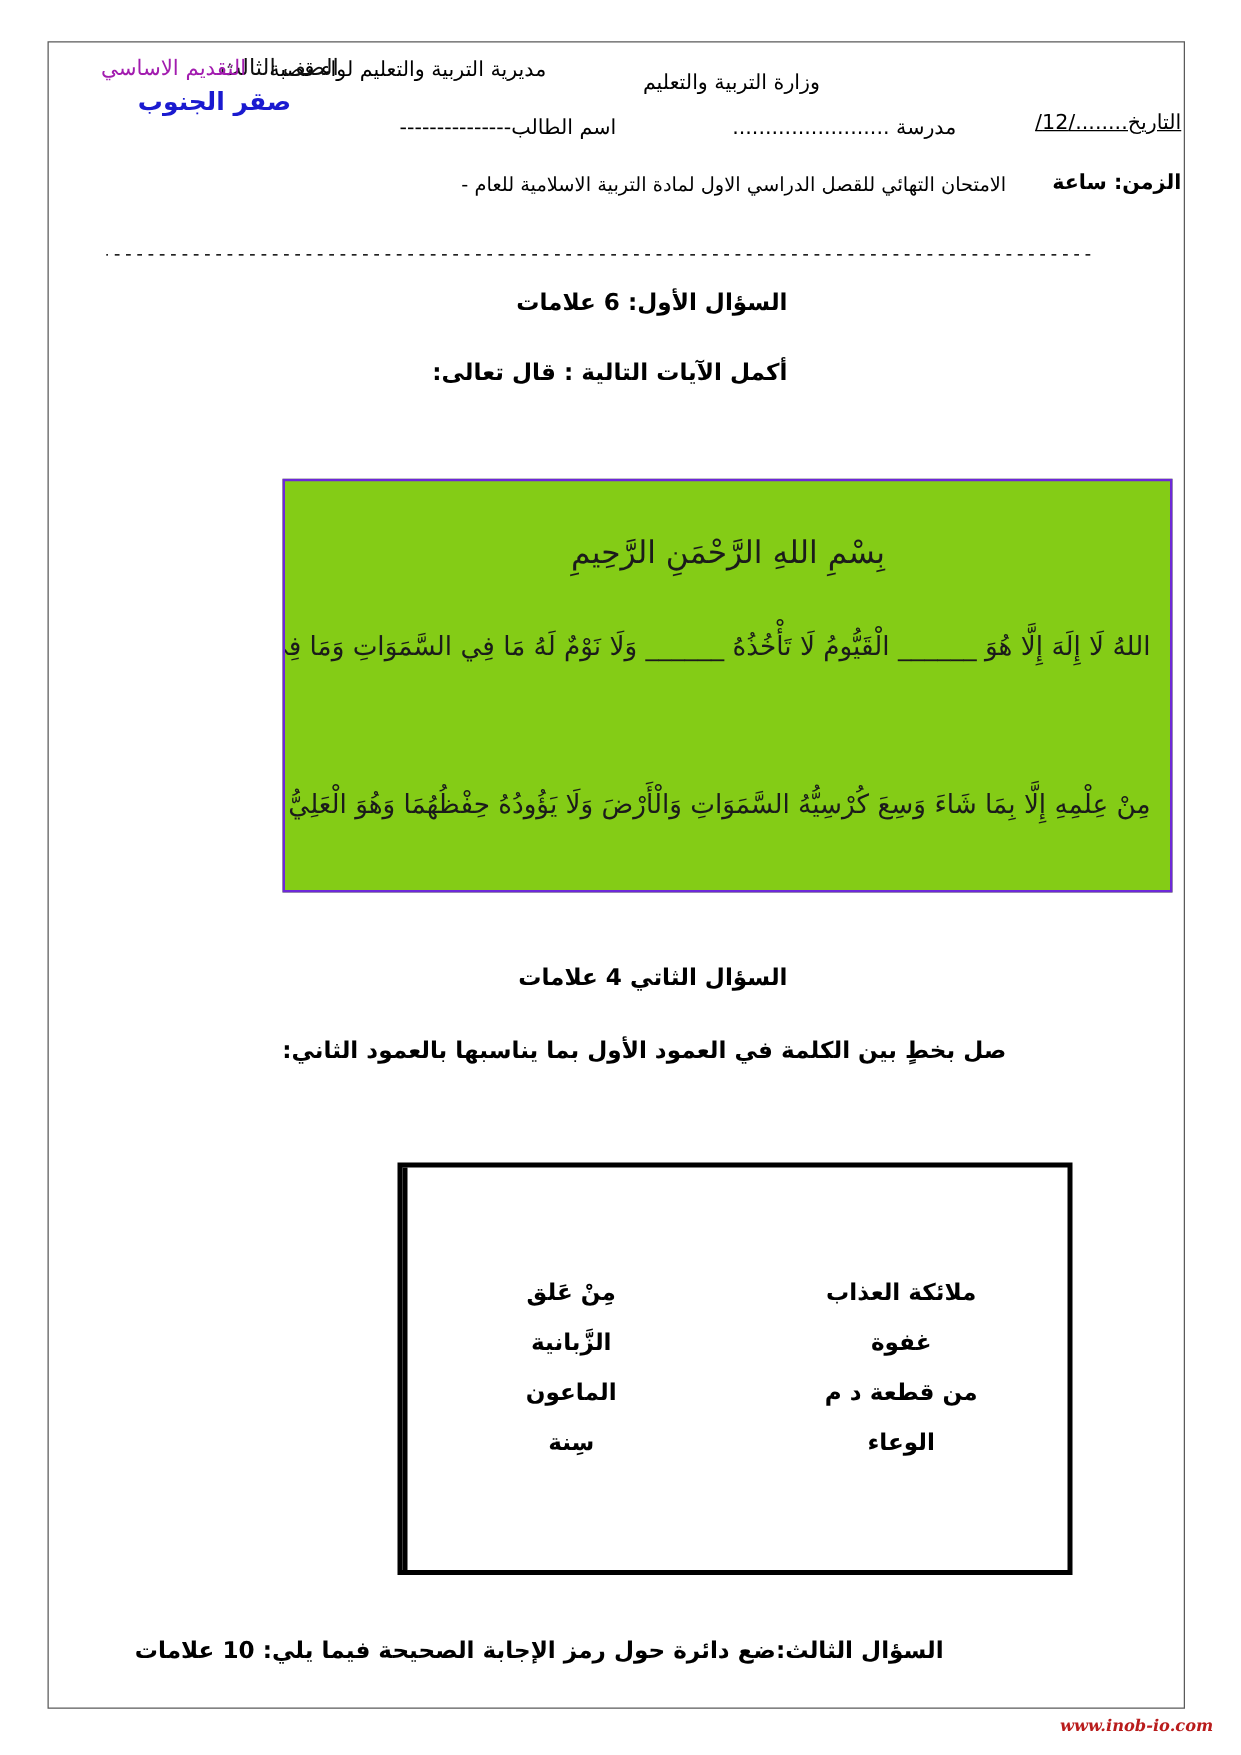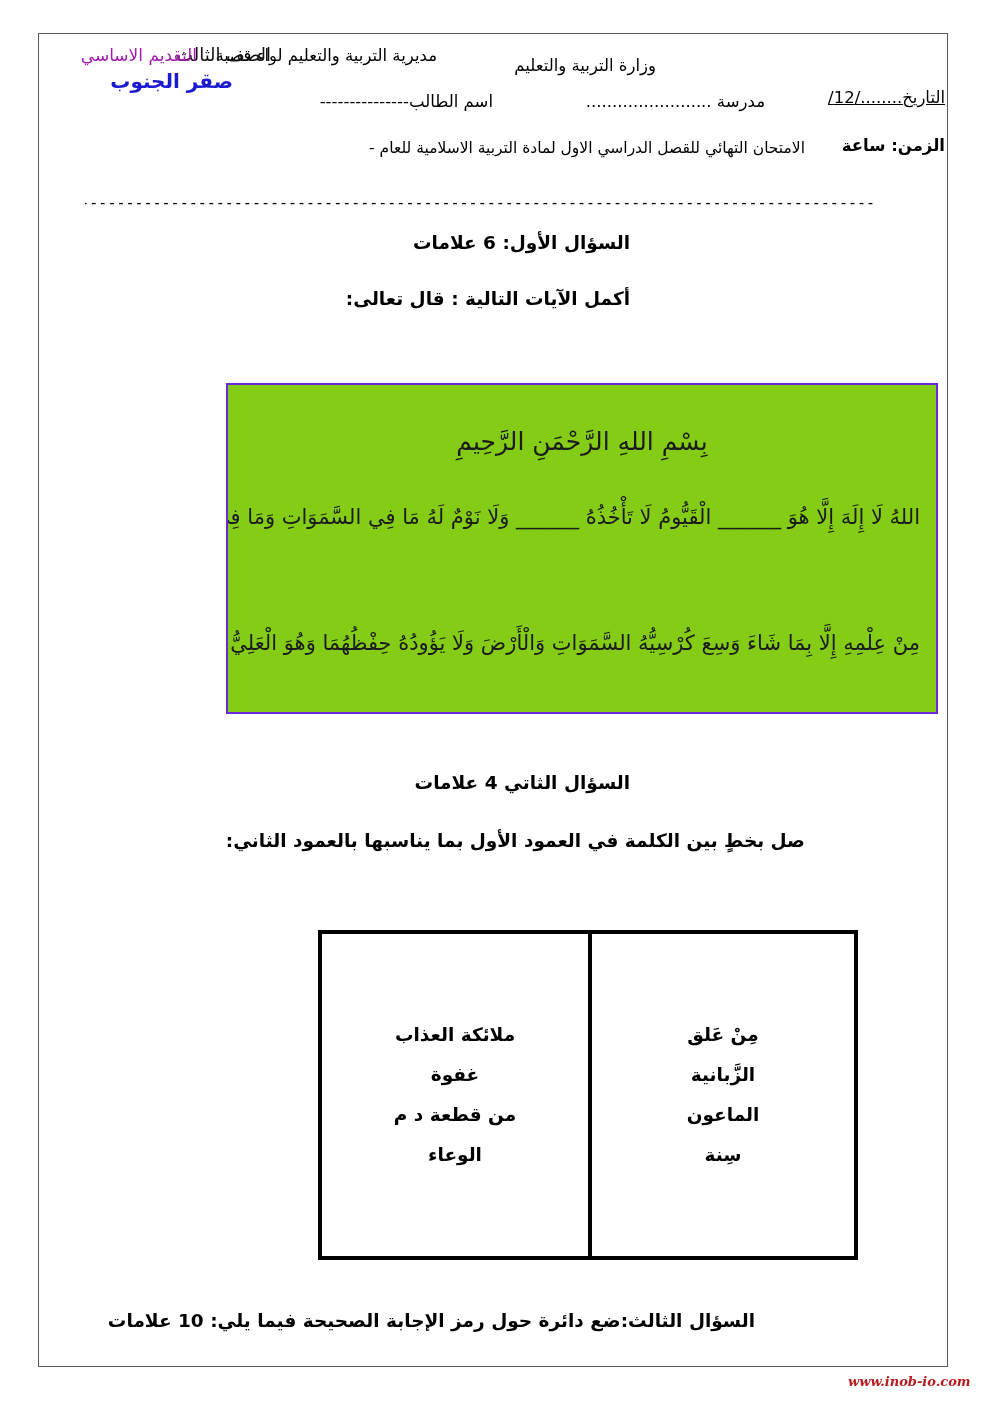--- a/index.html
+++ b/index.html
@@ -239,32 +239,32 @@
       <div class="vline" style="top:120px;">اللهُ لَا إِلَهَ إِلَّا هُوَ ______ الْقَيُّومُ لَا تَأْخُذُهُ ______ وَلَا نَوْمٌ لَهُ مَا فِي السَّمَوَاتِ وَمَا فِي ______ مَنْ ذَا</div>
       <div class="vline" style="top:246px;">مِنْ عِلْمِهِ إِلَّا بِمَا شَاءَ وَسِعَ كُرْسِيُّهُ السَّمَوَاتِ وَالْأَرْضَ وَلَا يَؤُودُهُ حِفْظُهُمَا وَهُوَ الْعَلِيُّ ______</div>
     </div>
   </div>
 
   <div class="q-line" style="right:363px; top:772px;">السؤال  الثاتي 4 علامات</div>
 
   <div class="q-line" style="right:188px; top:830px;">صل بخطٍ بين الكلمة في العمود الأول بما يناسبها بالعمود الثاني:</div>
 
   <div class="match-table">
+    <div class="match-col col-right">
+      <div class="match-item">مِنْ عَلق</div>
+      <div class="match-item">الزَّبانية</div>
+      <div class="match-item">الماعون</div>
+      <div class="match-item">سِنة</div>
+    </div>
     <div class="match-col col-left">
       <div class="match-item">ملائكة العذاب</div>
       <div class="match-item">غفوة</div>
       <div class="match-item">من قطعة د م</div>
       <div class="match-item">الوعاء</div>
     </div>
-    <div class="match-col col-right">
-      <div class="match-item">مِنْ عَلق</div>
-      <div class="match-item">الزَّبانية</div>
-      <div class="match-item">الماعون</div>
-      <div class="match-item">سِنة</div>
-    </div>
   </div>
 
   <div class="q-line" style="right:238px; top:1310px;">السؤال الثالث:ضع دائرة حول رمز الإجابة الصحيحة فيما يلي: 10 علامات</div>
 
   <div class="footer-mark">
     <span class="footer-inner">www.inob-io.com</span>
   </div>
 
 </div>
 

